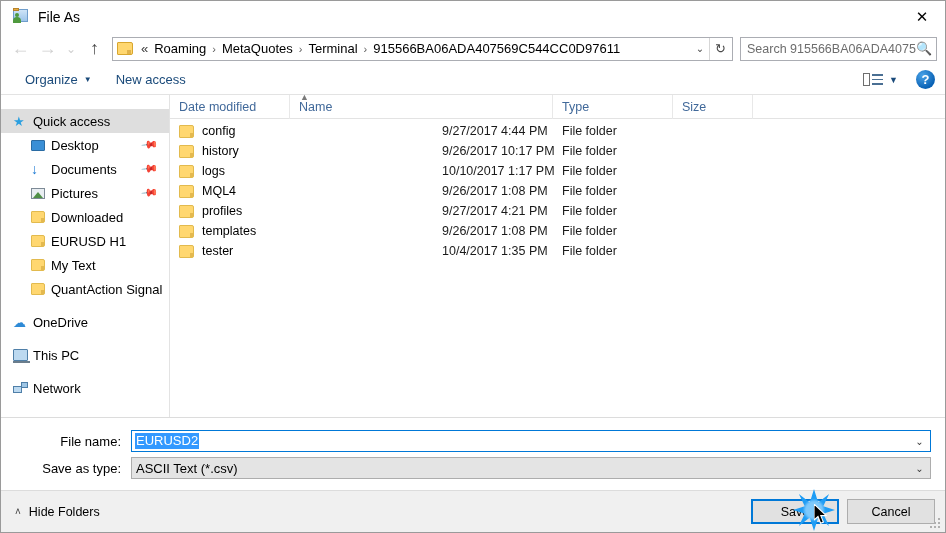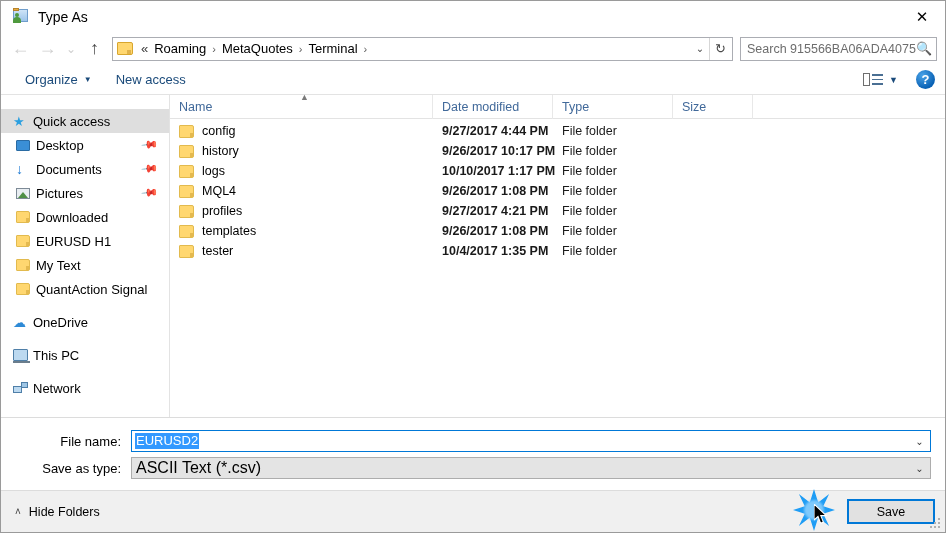--- a/index.html
+++ b/index.html
@@ -173,21 +173,21 @@
     overflow: hidden;
   }
   .side-row {
     height: 24px;
     display: flex; align-items: center;
     padding-left: 12px;
     font-size: 13px; color: #000;
     white-space: nowrap;
   }
   .side-row.selected { background: #dedede; }
-  .side-row.indent { padding-left: 15px; }
+  .side-row.indent { padding-left: 30px; }
   .side-row.group { padding-left: 12px; margin-top: 9px; }
   .side-ico { width: 20px; flex: none; display: flex; align-items: center; }
   .side-label { overflow: hidden; }
   .pin {
     margin-left: auto; margin-right: 12px; flex: none;
     color: #8a9099; font-size: 11px;
     transform: rotate(40deg);
   }
 
   
@@ -254,21 +254,21 @@
   .col.c-type { width: 120px; }
   .col.c-size { width: 80px; }
 
   .rows { flex: 1 1 auto; overflow: hidden; padding-top: 2px; }
   .frow {
     height: 20px; display: flex; align-items: center;
     font-size: 12.5px; color: #000;
   }
   .cell { display: flex; align-items: center; flex: none; white-space: nowrap; }
   .cell.c-name { width: 263px; padding-left: 9px; gap: 8px; }
-  .cell.c-date { width: 120px; padding-left: 9px; color: #1a1a1a; font-weight: bold; }
+  .cell.c-date { width: 120px; padding-left: 9px; color: #1a1a1a; }
   .cell.c-type { width: 120px; padding-left: 9px; color: #1a1a1a; }
   .cell.c-size { width: 80px; padding-left: 9px; }
   .row-folder {
     width: 15px; height: 13px; flex: none;
     background: #ffd770; border: 1px solid #e2ba4e;
     border-radius: 1px 2px 2px 1px; position: relative;
   }
   .row-folder:after {
     content:""; position:absolute; right:0px; bottom:0; width:3px; height:4px; background:#e4b94f;
   }
@@ -305,21 +305,21 @@
     padding: 0 1px; line-height: 16px;
   }
   .field-select {
     flex: 1 1 auto; height: 22px;
     border: 1px solid #adadad;
     background: #e4e4e4;
     display: flex; align-items: center;
     padding: 0 1px 0 4px;
     min-width: 0;
   }
-  .field-select .val { font-size: 16px; color: #000; }
+  .field-select .val { font-size: 13px; color: #000; }
   .fld-chevron {
     margin-left: auto; width: 19px; flex: none;
     text-align: center; font-size: 10px; color: #3a3a3a;
   }
 
   
   .bottombar {
     flex: none; height: 42px;
     border-top: 1px solid #dcdcdc;
     background: #f0f0f0;
@@ -381,40 +381,41 @@
 
 <div id="dialog">
 
   <div class="titlebar">
     <div class="title-icon">
       <div class="sheet"></div>
       <div class="tab"></div>
       <div class="person-head"></div>
       <div class="person-body"></div>
     </div>
-    <div class="title-text">Type As</div>
+    <div class="title-text">File As</div>
     <div class="close-btn">✕</div>
   </div>
 
   <div class="navbar">
     <div class="nav-btn">←</div>
     <div class="nav-btn">→</div>
     <div class="nav-btn small">⌄</div>
     <div class="nav-btn enabled">↑</div>
 
     <div class="addressbar">
       <div class="addr-folder-icon"></div>
       <div class="crumbs">
         <span class="crumb lead">«</span>
         <span class="crumb">Roaming</span>
         <span class="crumb-sep">›</span>
         <span class="crumb">MetaQuotes</span>
         <span class="crumb-sep">›</span>
         <span class="crumb">Terminal</span>
         <span class="crumb-sep">›</span>
+        <span class="crumb">915566BA06ADA407569C544CC0D97611</span>
       </div>
       <div class="addr-chevron">⌄</div>
       <div class="addr-refresh">↻</div>
     </div>
 
     <div class="searchbox">
       <div class="search-text">Search 915566BA06ADA40756...</div>
       <div class="search-icon">🔍</div>
     </div>
   </div>
@@ -523,22 +524,22 @@
             </span>
         </span>
         <span class="side-label">Network</span>
       </div>
     </div>
 
     <div class="filelist">
 
       <div class="col-head">
         <div class="sortcaret">▲</div>
+        <div class="col c-date">Date modified</div>
         <div class="col c-name">Name</div>
-        <div class="col c-date">Date modified</div>
         <div class="col c-type">Type</div>
         <div class="col c-size">Size</div>
       </div>
 
       <div class="rows">
 
         <div class="frow">
           <div class="cell c-name">
             <span class="row-folder"></span>
             <span>config</span>
@@ -634,20 +635,21 @@
     </div>
   </div>
 
   <div class="bottombar">
     <div class="hide-folders">
       <span class="hf-caret">˄</span>
       <span>Hide Folders</span>
     </div>
     <div class="btns">
       <div class="btn default">Save</div>
+      <div class="btn">Cancel</div>
     </div>
     <div class="resize-grip">
       <i style="left:8px; top:8px;"></i>
       <i style="left:4px; top:8px;"></i>
       <i style="left:8px; top:4px;"></i>
       <i style="left:0px; top:8px;"></i>
       <i style="left:4px; top:4px;"></i>
       <i style="left:8px; top:0px;"></i>
     </div>
   </div>

